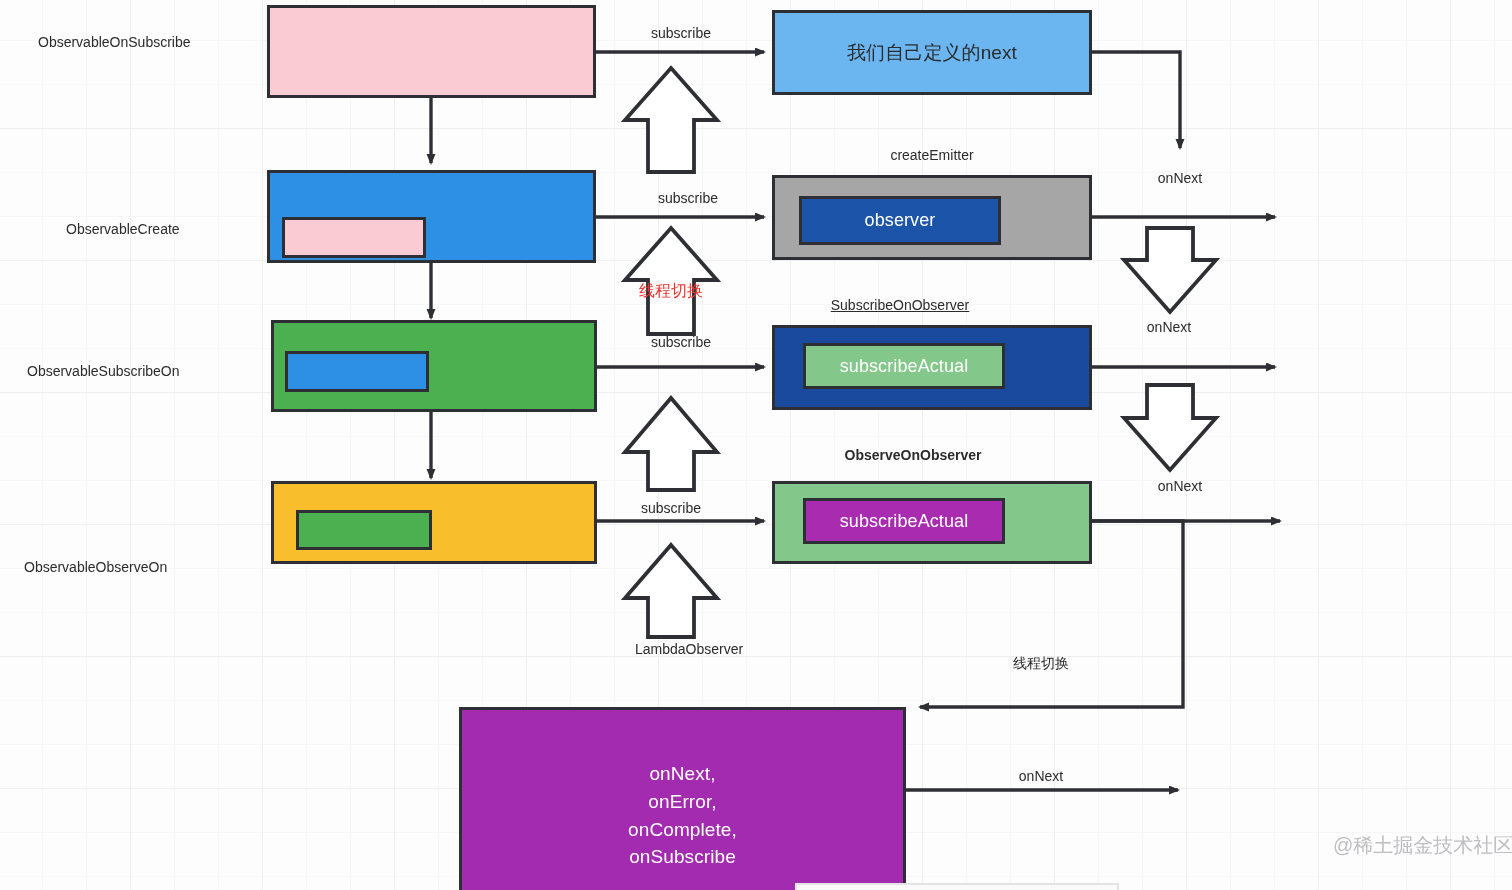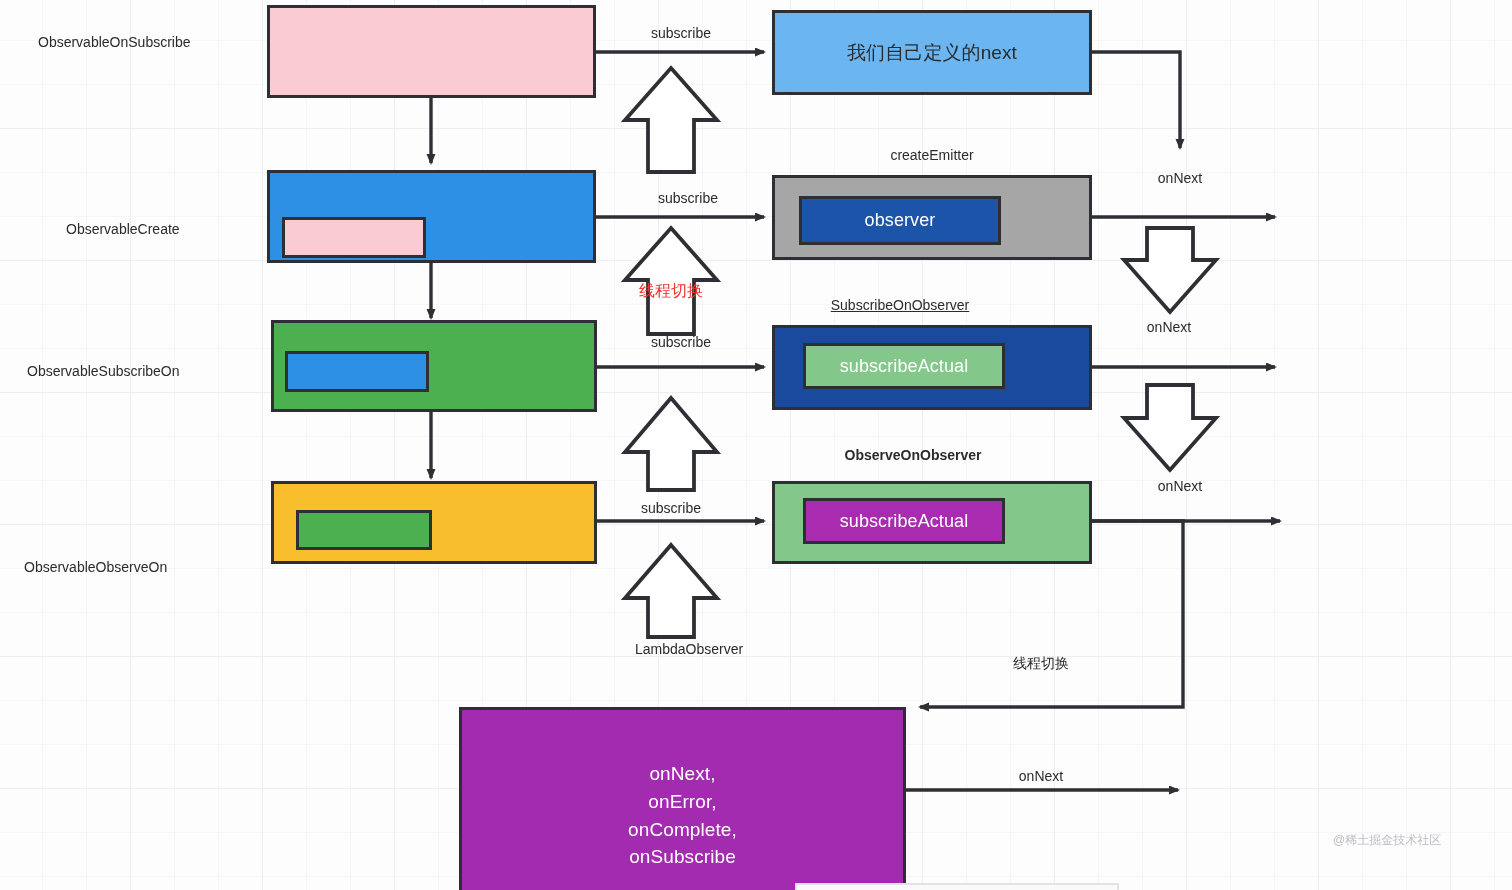--- a/index.html
+++ b/index.html
@@ -38,21 +38,21 @@
   }
   .boxtext.dark{color:#2b2b2b;}
   .lbl{
     position:absolute;
     color:#2b2b2b;
     font-size:14px;
     white-space:nowrap;
   }
   .lbl.ctr{transform:translateX(-50%);}
   .lbl.red{color:#f0322e;font-size:16px;}
-  .lbl.wm{color:#bdbdc2;font-size:12px;}
+  .lbl.wm{color:#bdbdc2;font-size:20px;}
   .inner{position:absolute;box-sizing:border-box;border:3px solid #2e2e35;}
 </style>
 </head>
 <body>
 
 <div id="stage">
 
   <svg id="svglayer" viewBox="0 0 1512 890" xmlns="http://www.w3.org/2000/svg">
     <defs>
       <marker id="ah" markerWidth="12" markerHeight="12" refX="9" refY="4.5" orient="auto" markerUnits="userSpaceOnUse">

